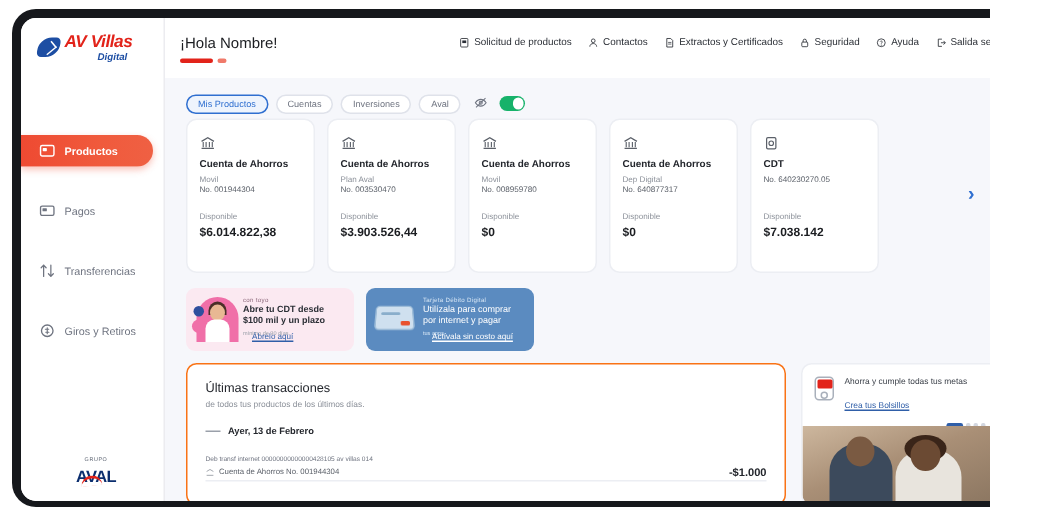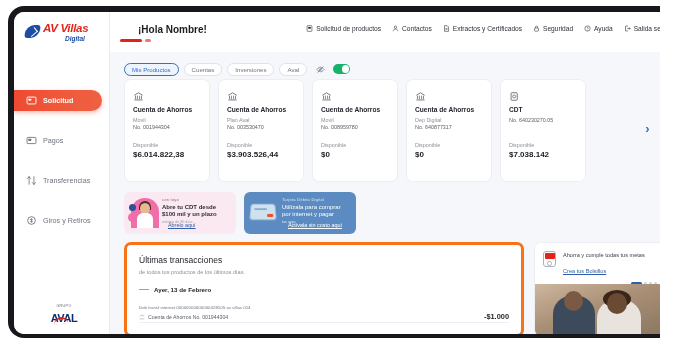--- a/index.html
+++ b/index.html
@@ -116,22 +116,22 @@
     transform: rotate(-6deg);
   }
 
   
   .header {
     position: absolute; left: 96px; top: 0;
     width: 572px; height: 40px;
     background: #ffffff;
   }
   .greet {
-    position: absolute; left: 28px; top: 12px;
-    font-size: 10px; font-weight: bold; color: #1b1d21;
+    position: absolute; left: 10px; top: 12px;
+    font-size: 10px; font-weight: normal; color: #1b1d21;
   }
   .greet-underline {
     position: absolute; left: 10px; top: 27px;
     width: 22px; height: 2.5px; background: #e2231a; border-radius: 2px;
   }
   .greet-underline2 {
     position: absolute; left: 35px; top: 27px;
     width: 6px; height: 2.5px; background: #f07a6a; border-radius: 2px;
   }
   .topnav {
@@ -304,21 +304,21 @@
   .cardart-line {
     position: absolute; left: 3px; top: 4px;
     width: 13px; height: 1.5px; background: #8aaecb; border-radius: 1px;
   }
 
   
   .trans {
     position: absolute; left: 14px; top: 190px;
     width: 400px; height: 95px;
     background: #ffffff;
-    border: 3px solid #f97316;
+    border: 1px solid #f97316;
     border-radius: 7px;
     padding: 10px 12px;
   }
   .trans-title { font-size: 8.5px; color: #23262c; }
   .trans-sub { font-size: 5.6px; color: #8b9099; margin-top: 4px; }
   .trans-date {
     display: flex; align-items: center; gap: 5px;
     margin-top: 11px;
     font-size: 6.2px; font-weight: bold; color: #23262c;
   }
@@ -444,21 +444,21 @@
       </div>
 
       <div class="nav">
         <div class="nav-item active">
           <span class="nav-ico">
             <svg width="11" height="11" viewBox="0 0 16 16">
                 <rect x="1.5" y="3" width="13" height="10" rx="1.6" fill="none" stroke="currentColor" stroke-width="1.4"></rect>
                 <rect x="3.6" y="5.4" width="4" height="3" rx=".6" fill="currentColor"></rect>
               </svg>
           </span>
-          <span class="nav-label">Solicitud</span>
+          <span class="nav-label">Productos</span>
         </div>
         <div class="nav-item">
           <span class="nav-ico">
             <svg width="11" height="11" viewBox="0 0 16 16">
                 <rect x="1.5" y="3.5" width="13" height="9" rx="1.5" fill="none" stroke="currentColor" stroke-width="1.3"></rect>
                 <rect x="3.4" y="5.6" width="4.2" height="3" rx=".5" fill="currentColor"></rect>
               </svg>
           </span>
           <span class="nav-label">Pagos</span>
         </div>

